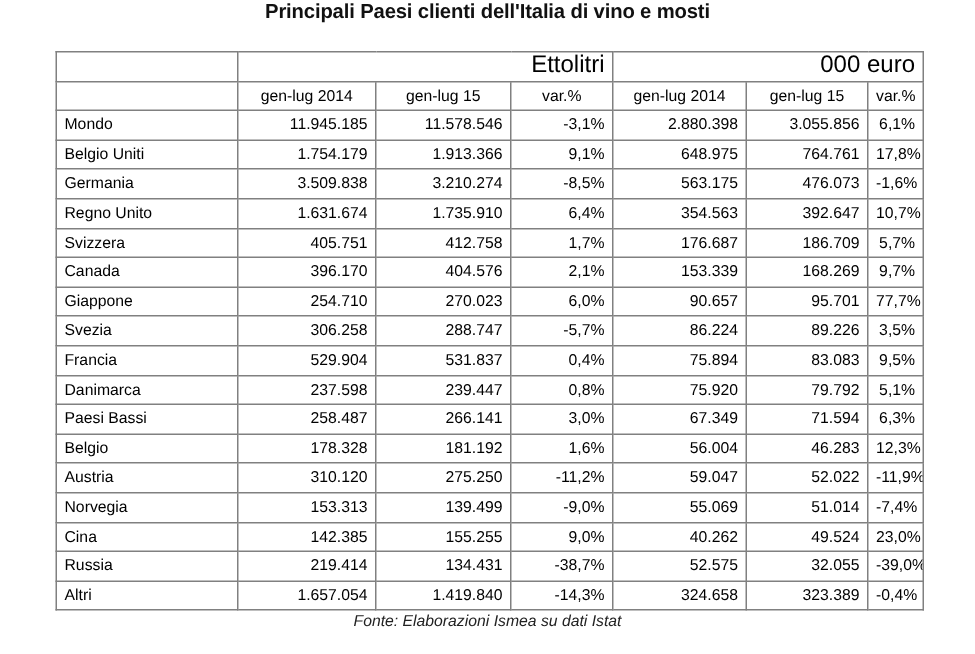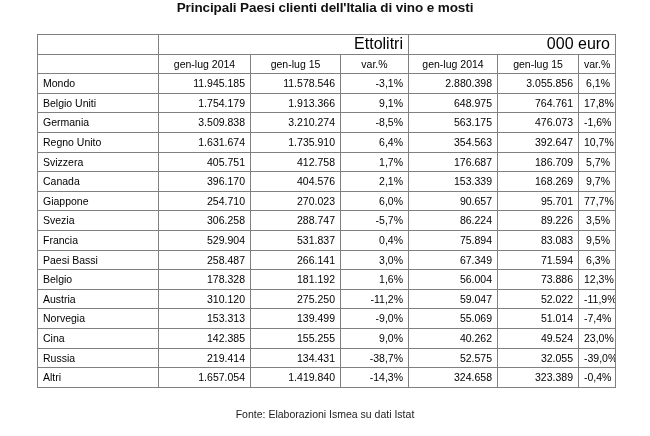--- a/index.html
+++ b/index.html
@@ -90,20 +90,21 @@
   }
   .bold-cell {
     font-weight: bold;
   }
   .source {
     position: absolute;
     left: 0;
     top: 408px;
     width: 650px;
     text-align: center;
+    font-style: italic;
     font-size: 10.5px;
     color: #222222;
   }
 </style>
 </head>
 <body>
 
 <div class="page">
 
   <div class="title">Principali Paesi clienti dell'Italia di vino e mosti</div>
@@ -211,35 +212,44 @@
           <tr>
             <td class="rowname">Francia</td>
             <td class="num">529.904</td>
             <td class="num">531.837</td>
             <td class="num">0,4%</td>
             <td class="num">75.894</td>
             <td class="num">83.083</td>
             <td class="num">9,5%</td>
           </tr>
           <tr>
+            <td class="rowname">Danimarca</td>
+            <td class="num">237.598</td>
+            <td class="num">239.447</td>
+            <td class="num">0,8%</td>
+            <td class="num">75.920</td>
+            <td class="num">79.792</td>
+            <td class="num">5,1%</td>
+          </tr>
+          <tr>
             <td class="rowname">Paesi Bassi</td>
             <td class="num">258.487</td>
             <td class="num">266.141</td>
             <td class="num">3,0%</td>
             <td class="num">67.349</td>
             <td class="num">71.594</td>
             <td class="num">6,3%</td>
           </tr>
           <tr>
             <td class="rowname">Belgio</td>
             <td class="num">178.328</td>
             <td class="num">181.192</td>
             <td class="num">1,6%</td>
             <td class="num">56.004</td>
-            <td class="num">73.886</td>
+            <td class="num">46.283</td>
             <td class="num bold-cell">12,3%</td>
           </tr>
           <tr>
             <td class="rowname">Austria</td>
             <td class="num">310.120</td>
             <td class="num">275.250</td>
             <td class="num">-11,2%</td>
             <td class="num">59.047</td>
             <td class="num">52.022</td>
             <td class="num">-11,9%</td>

